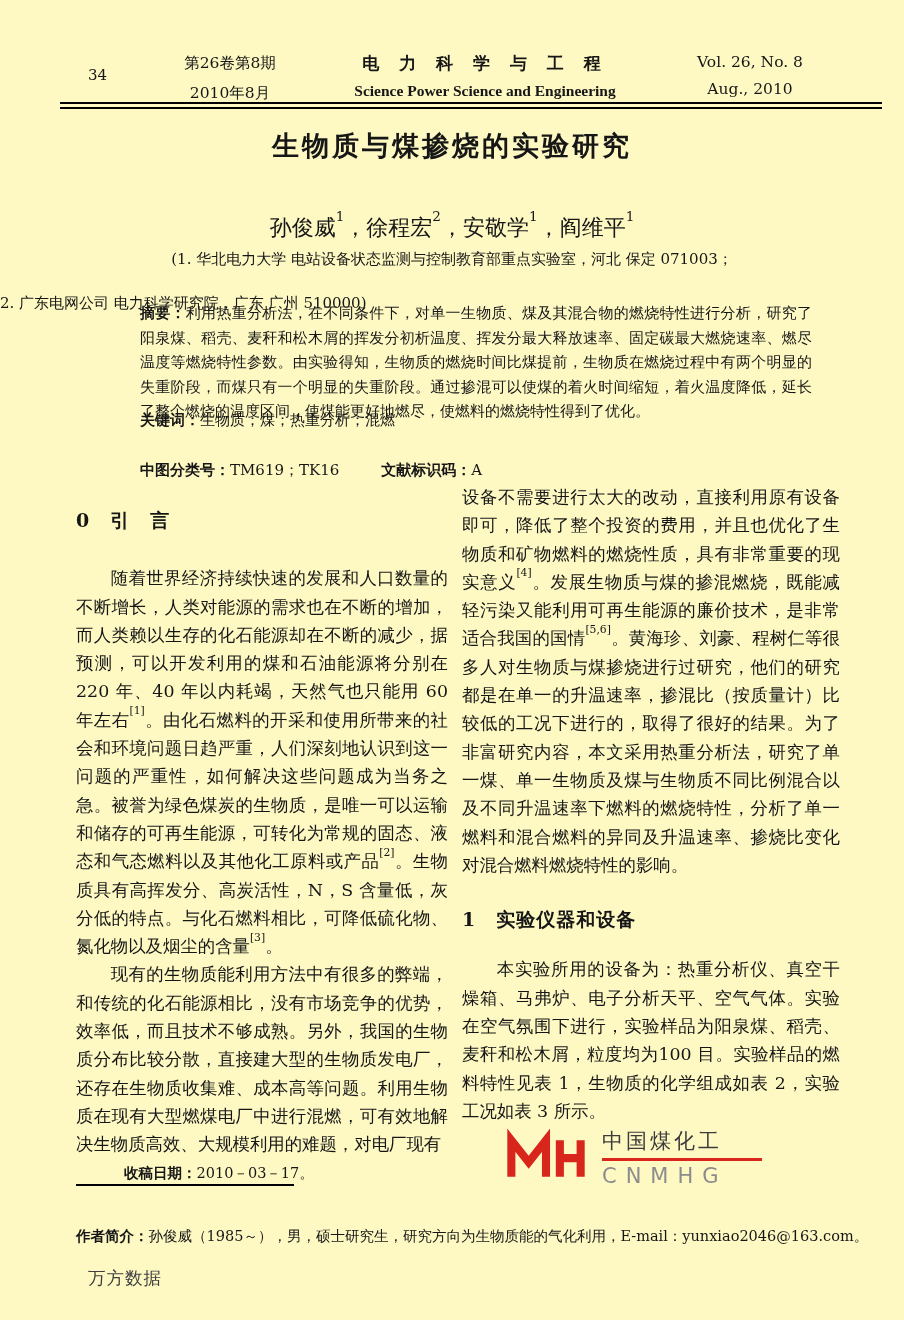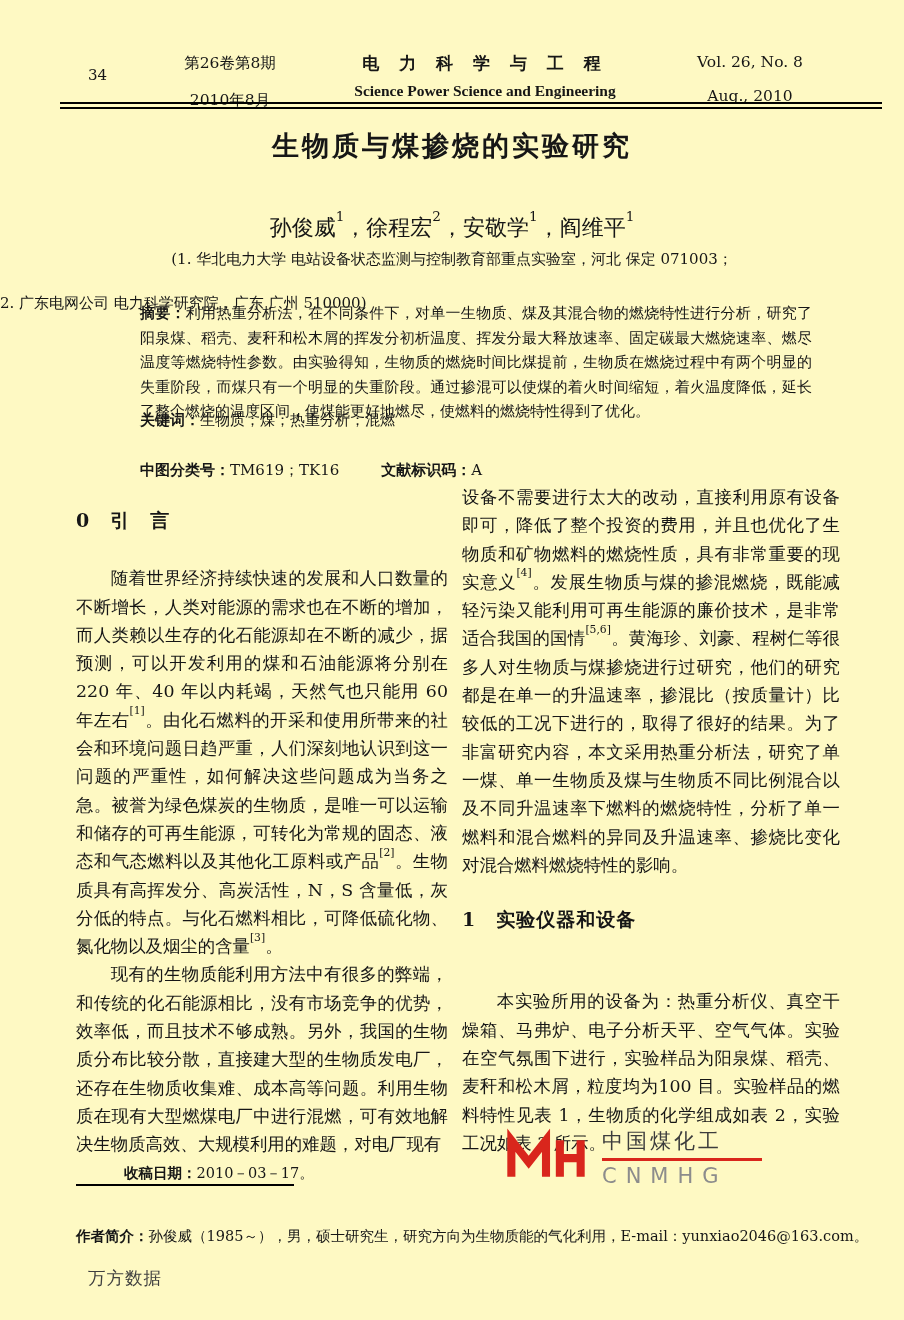--- a/index.html
+++ b/index.html
@@ -3,21 +3,21 @@
 <meta charset="utf-8">
 <style>
   html,body{margin:0;padding:0;background:#888;}
   .page{position:relative;width:904px;height:1320px;background:#fef9c3;
         font-family:"DejaVu Serif","Liberation Serif",serif;color:#161616;overflow:hidden;}
   sup{font-size:0.62em;line-height:0;position:relative;top:-0.45em;}
 
   
   .pageno{position:absolute;left:88px;top:66px;font-size:15px;}
   .hcol{position:absolute;text-align:center;}
-  .hcol .l1{font-size:15.5px;margin-bottom:16px;}
+  .hcol .l1{font-size:15.5px;margin-bottom:9px;}
   .hcol .l2{font-size:15.5px;}
   .hcol2{left:150px;top:53px;width:160px;}
   .hcol3{left:320px;top:52px;width:330px;}
   .hcol3 .l1{font-weight:bold;font-size:17px;letter-spacing:7px;margin-bottom:7px;}
   .hcol3 .l2{font-weight:bold;font-size:15.5px;font-family:"Liberation Serif",serif;}
   .hcol4{left:655px;top:53px;width:190px;}
   .hrule{position:absolute;left:60px;top:102px;width:822px;height:3px;
          border-top:2px solid #000;border-bottom:2px solid #000;}
 
   
@@ -33,21 +33,21 @@
   .lab{font-weight:bold;}
   .keywords{position:absolute;left:140px;top:411px;width:672px;font-size:15px;}
   .clcline{position:absolute;left:140px;top:461px;width:672px;font-size:15px;}
   .clc-gap{display:inline-block;width:42px;}
 
   
   .col{position:absolute;font-size:17.4px;line-height:28.3px;text-align:justify;}
   .col-left{left:76px;top:506px;width:372px;}
   .col-right{left:462px;top:483px;width:378px;}
   .h2{font-size:19px;font-weight:bold;margin:0 0 30px 0;letter-spacing:1px;}
-  .h2.sec1{margin-top:26px;margin-bottom:54px;}
+  .h2.sec1{margin-top:26px;margin-bottom:22px;}
   p.body{margin:0;text-indent:2em;}
   p.body.cont{text-indent:0;}
 
   
   .logo{position:absolute;left:505px;top:1126px;display:flex;align-items:flex-start;}
   .logo-glyph{width:82px;height:62px;}
   .logo-text{margin-left:15px;font-family:"DejaVu Sans","Liberation Sans",sans-serif;}
   .logo-cn{font-size:21px;color:#3c3c3c;letter-spacing:3px;line-height:30px;}
   .logo-sep{height:3px;background:#d9261c;margin:2px 0 3px 0;width:160px;}
   .logo-en{font-size:21px;color:#8c8c8c;letter-spacing:9px;line-height:24px;}

